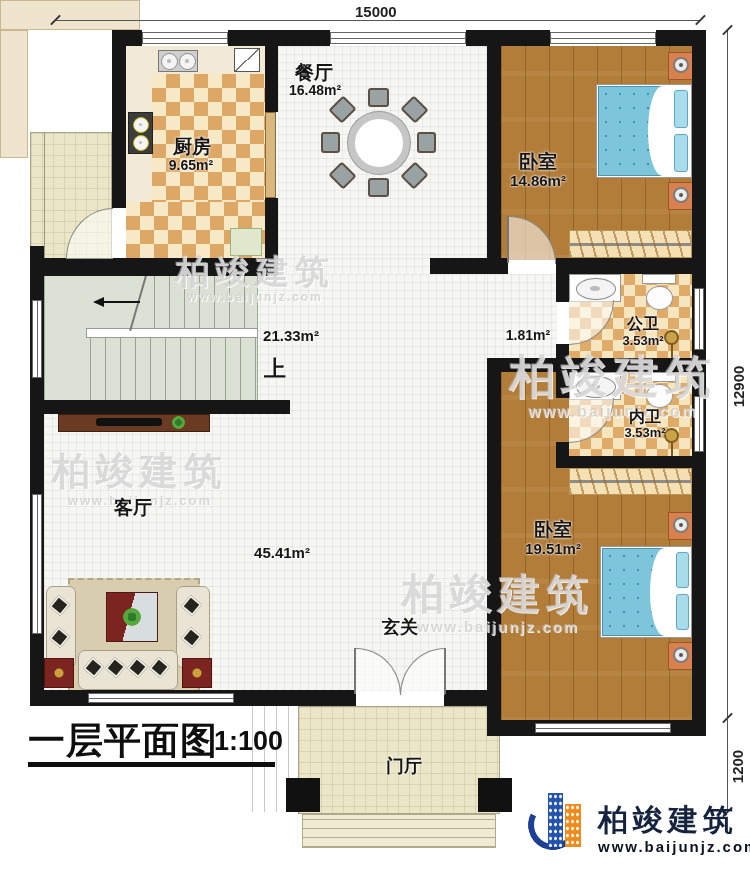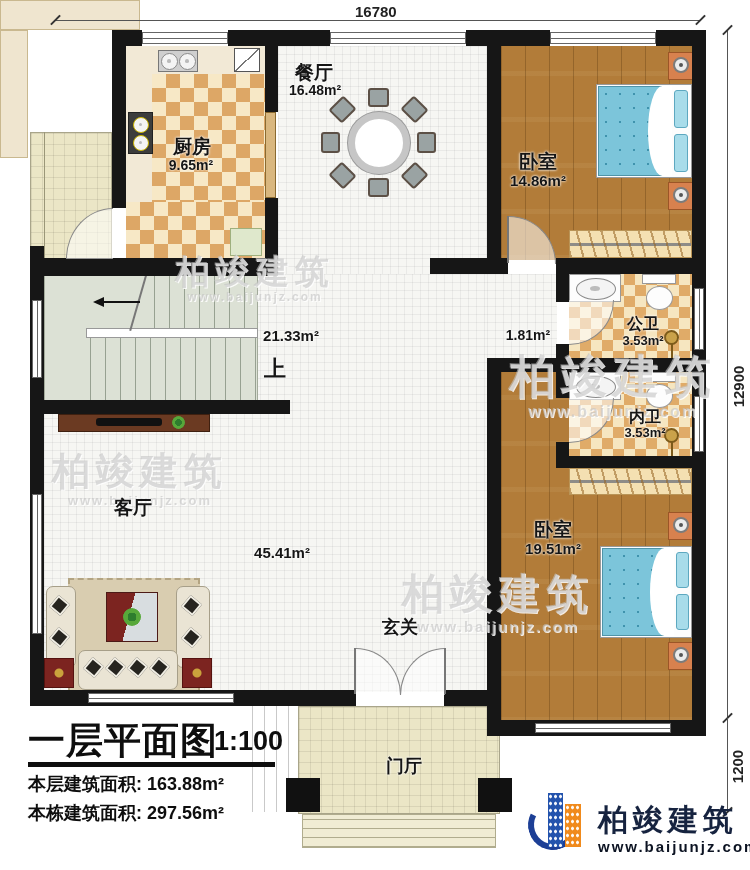--- a/index.html
+++ b/index.html
@@ -324,36 +324,34 @@
   <div class="rlabel" style="left:553px;top:530px;font-size:19px;">卧室</div>
   <div class="rlabel" style="left:553px;top:548px;font-size:15px;">19.51m²</div>
   <div class="rlabel" style="left:133px;top:508px;font-size:19px;">客厅</div>
   <div class="rlabel" style="left:282px;top:552px;font-size:15px;">45.41m²</div>
   <div class="rlabel" style="left:400px;top:627px;font-size:18px;">玄关</div>
   <div class="rlabel" style="left:404px;top:766px;font-size:18px;">门厅</div>
 
   <div class="dimline" style="left:55px;top:20px;width:645px;height:1px;"></div>
   <div class="tick" style="left:49px;top:19px;"></div>
   <div class="tick" style="left:694px;top:19px;"></div>
-  <div class="dimtext" style="left:352px;top:3px;">16780</div>
+  <div class="dimtext" style="left:352px;top:3px;">15000</div>
 
   <div class="dimline" style="left:727px;top:30px;width:1px;height:688px;"></div>
   <div class="tick" style="left:721px;top:29px;"></div>
   <div class="tick" style="left:721px;top:717px;"></div>
   <div class="dimtext vert" style="left:702px;top:378px;width:66px;text-align:center;">12900</div>
 
   <div class="dimline" style="left:727px;top:718px;width:1px;height:94px;"></div>
   <div class="tick" style="left:721px;top:811px;"></div>
   <div class="dimtext vert" style="left:704px;top:758px;width:60px;text-align:center;">1200</div>
 
   <div class="tb-title" style="left:28px;top:716px;">一层平面图</div>
   <div class="tb-scale" style="left:214px;top:726px;">1:100</div>
   <div class="tb-rule" style="left:28px;top:762px;width:247px;height:5px;"></div>
-  <div class="tb-line" style="left:28px;top:772px;">本层建筑面积: 163.88m²</div>
-  <div class="tb-line" style="left:28px;top:801px;">本栋建筑面积: 297.56m²</div>
 
   <div class="swoosh" style="left:528px;top:800px;"></div>
   <div class="bldg" style="left:548px;top:793px;width:15px;height:54px;background-color:#2353ad;"></div>
   <div class="bldg" style="left:565px;top:804px;width:16px;height:43px;background-color:#f08a1c;"></div>
   <div class="logo-name" style="left:598px;top:800px;">柏竣建筑</div>
   <div class="logo-site" style="left:598px;top:838px;">www.baijunjz.com</div>
 
 </div>
 
 </body></html>

